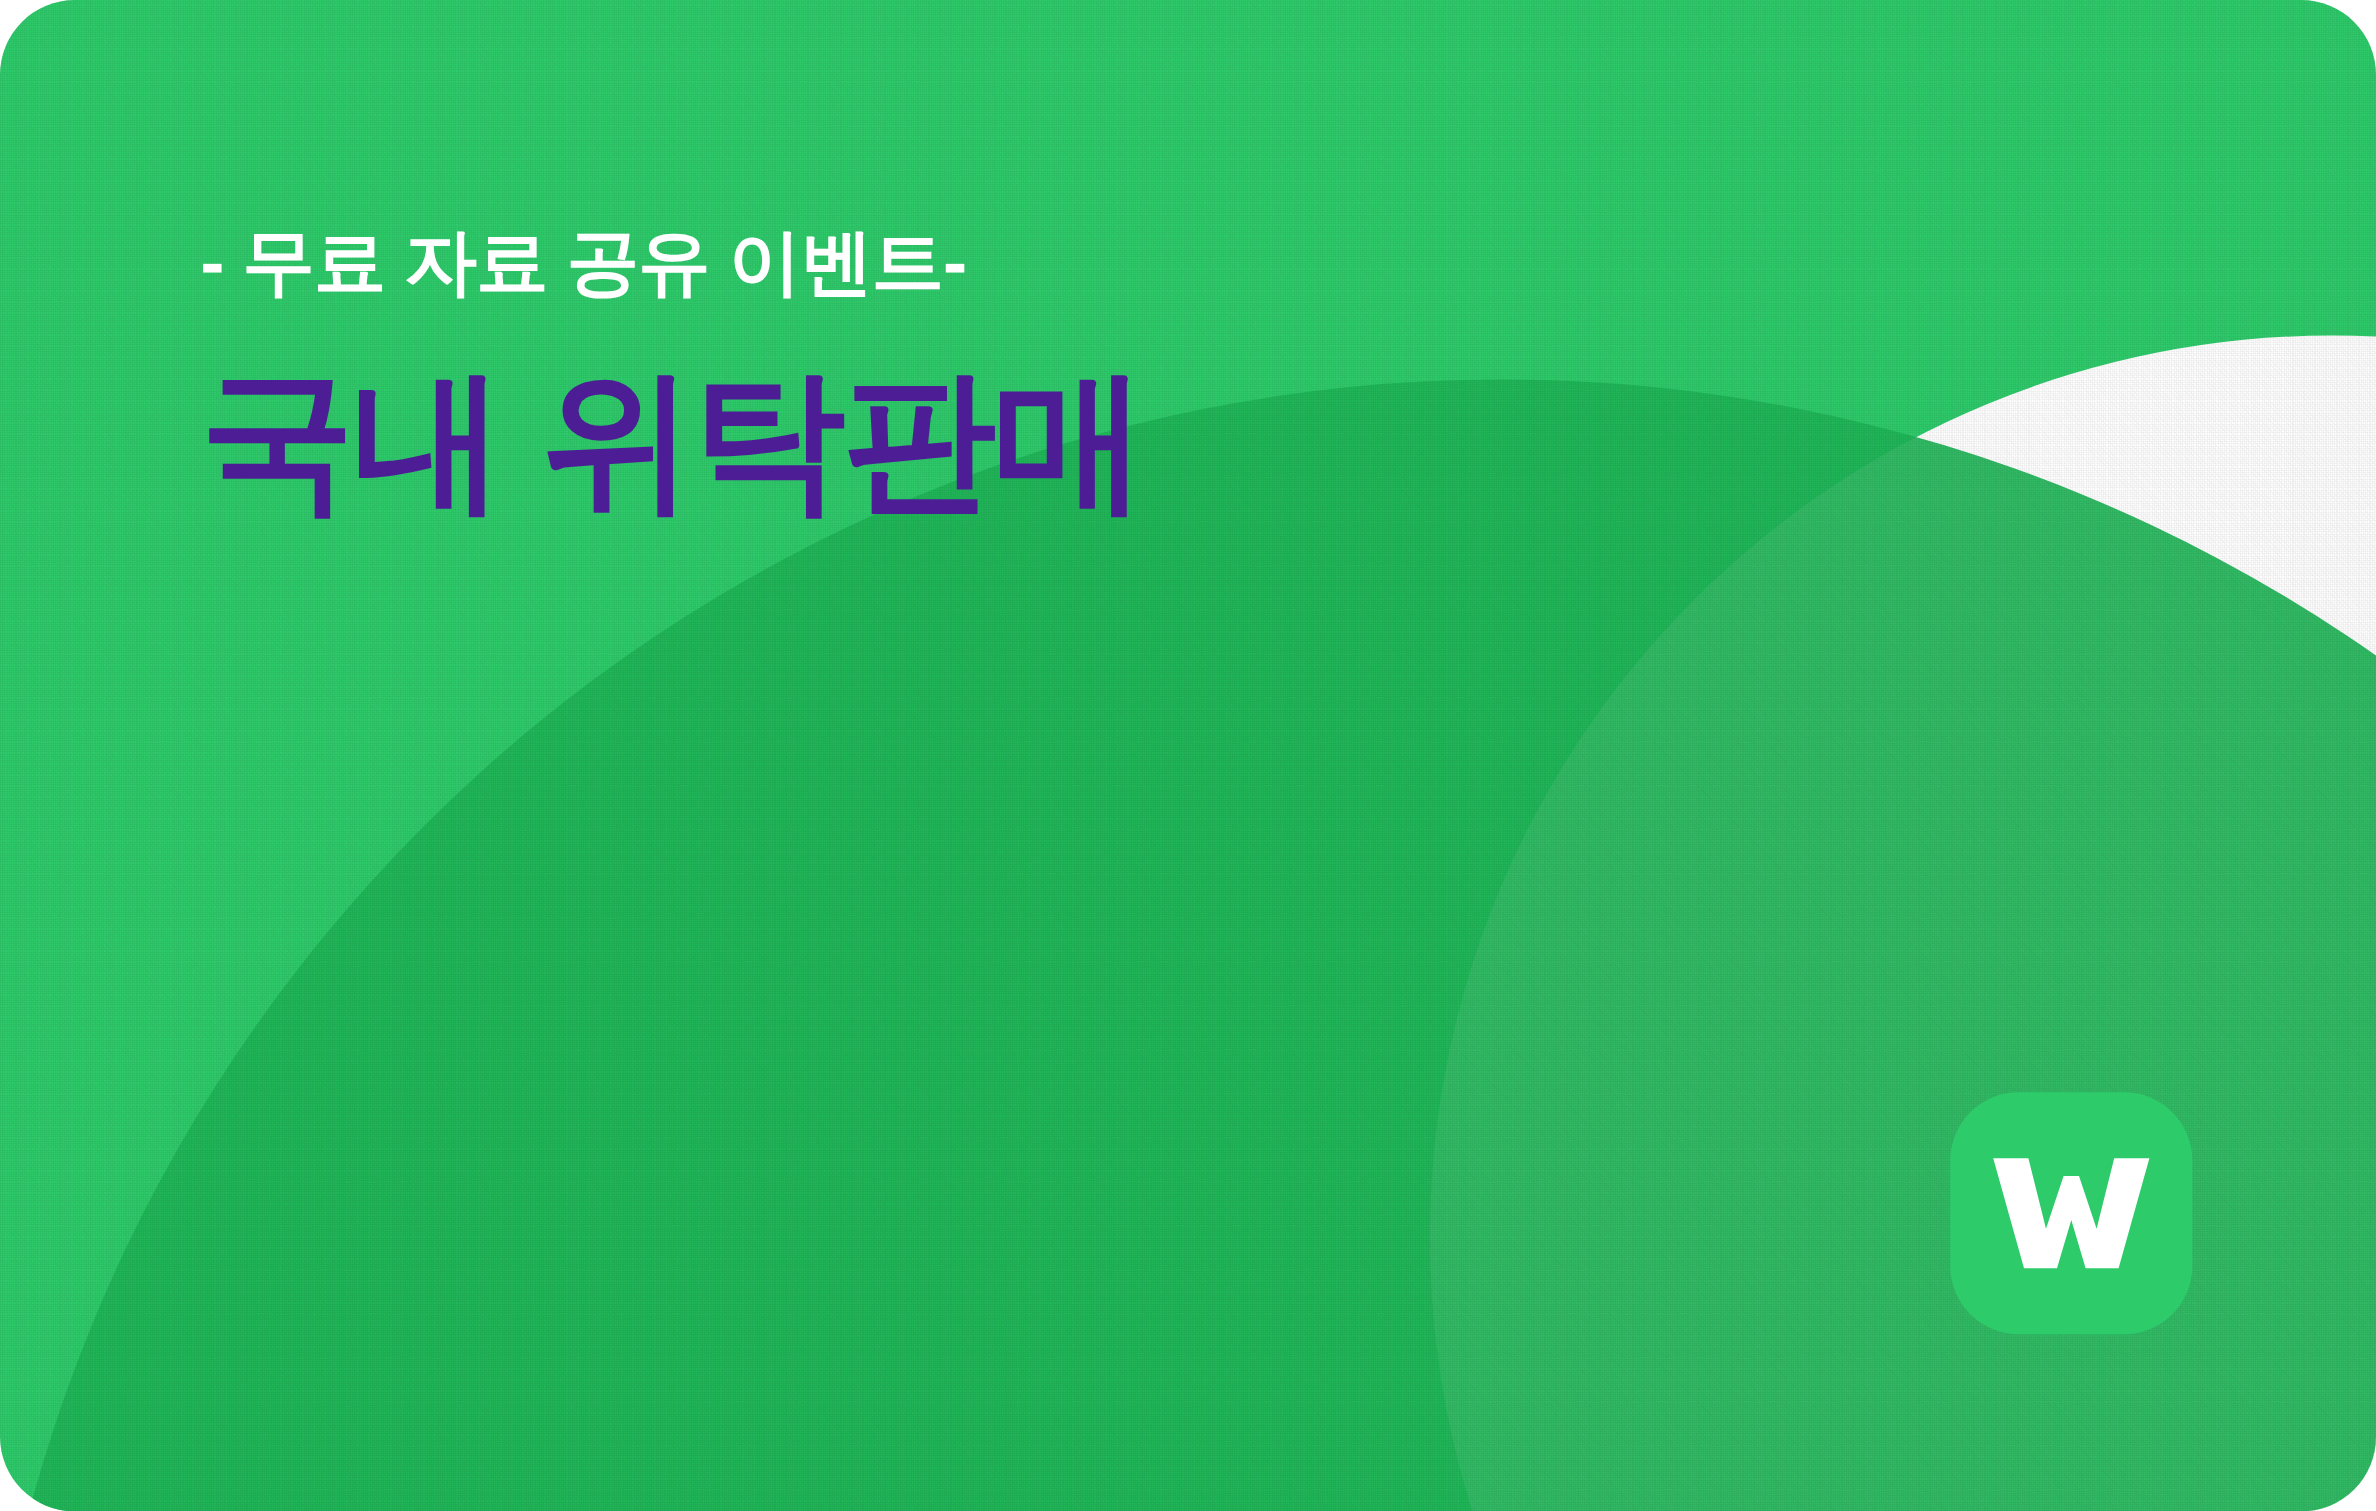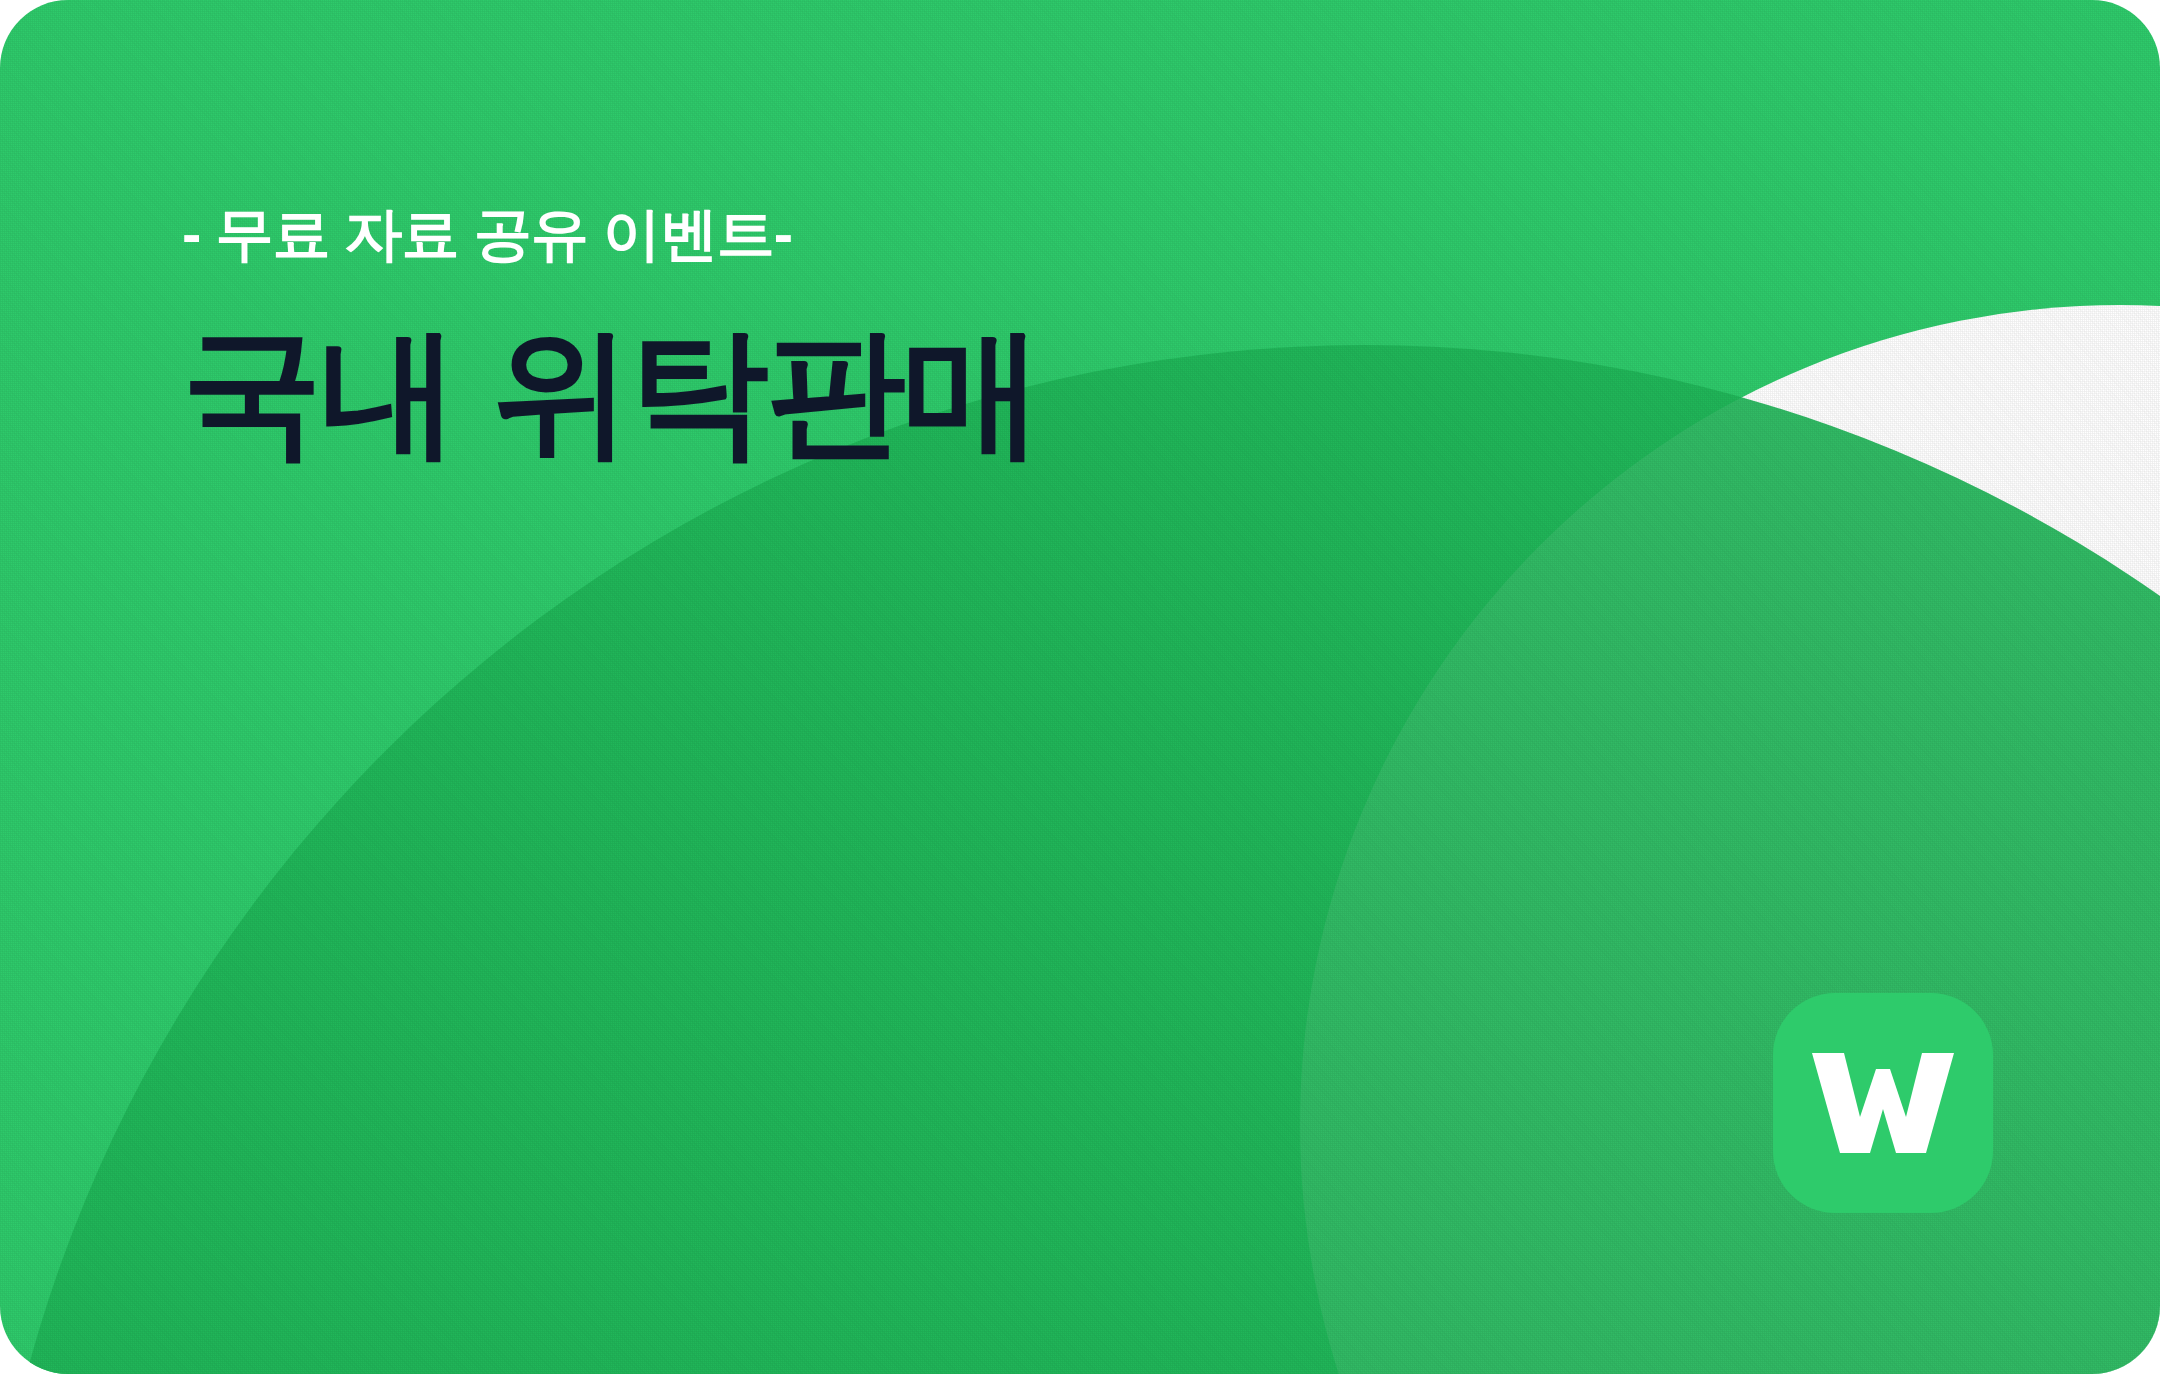--- a/index.html
+++ b/index.html
@@ -74,30 +74,30 @@
   
   .copy-block {
     position: absolute;
     left: 182px;
     top: 205px;
     z-index: 5;
   }
 
   .eyebrow {
     color: #ffffff;
-    font-size: 58px;
+    font-size: 66px;
     font-weight: 700;
     letter-spacing: -1px;
     line-height: 1.0;
     white-space: nowrap;
     margin: 0 0 38px 0;
   }
 
   .headline {
-    color: #0f172a;
+    color: #4c1d95;
     font-size: 140px;
     font-weight: 700;
     letter-spacing: -3px;
     line-height: 1.30;
     white-space: nowrap;
     margin: 0;
   }
 
   
   .logo-mark {

